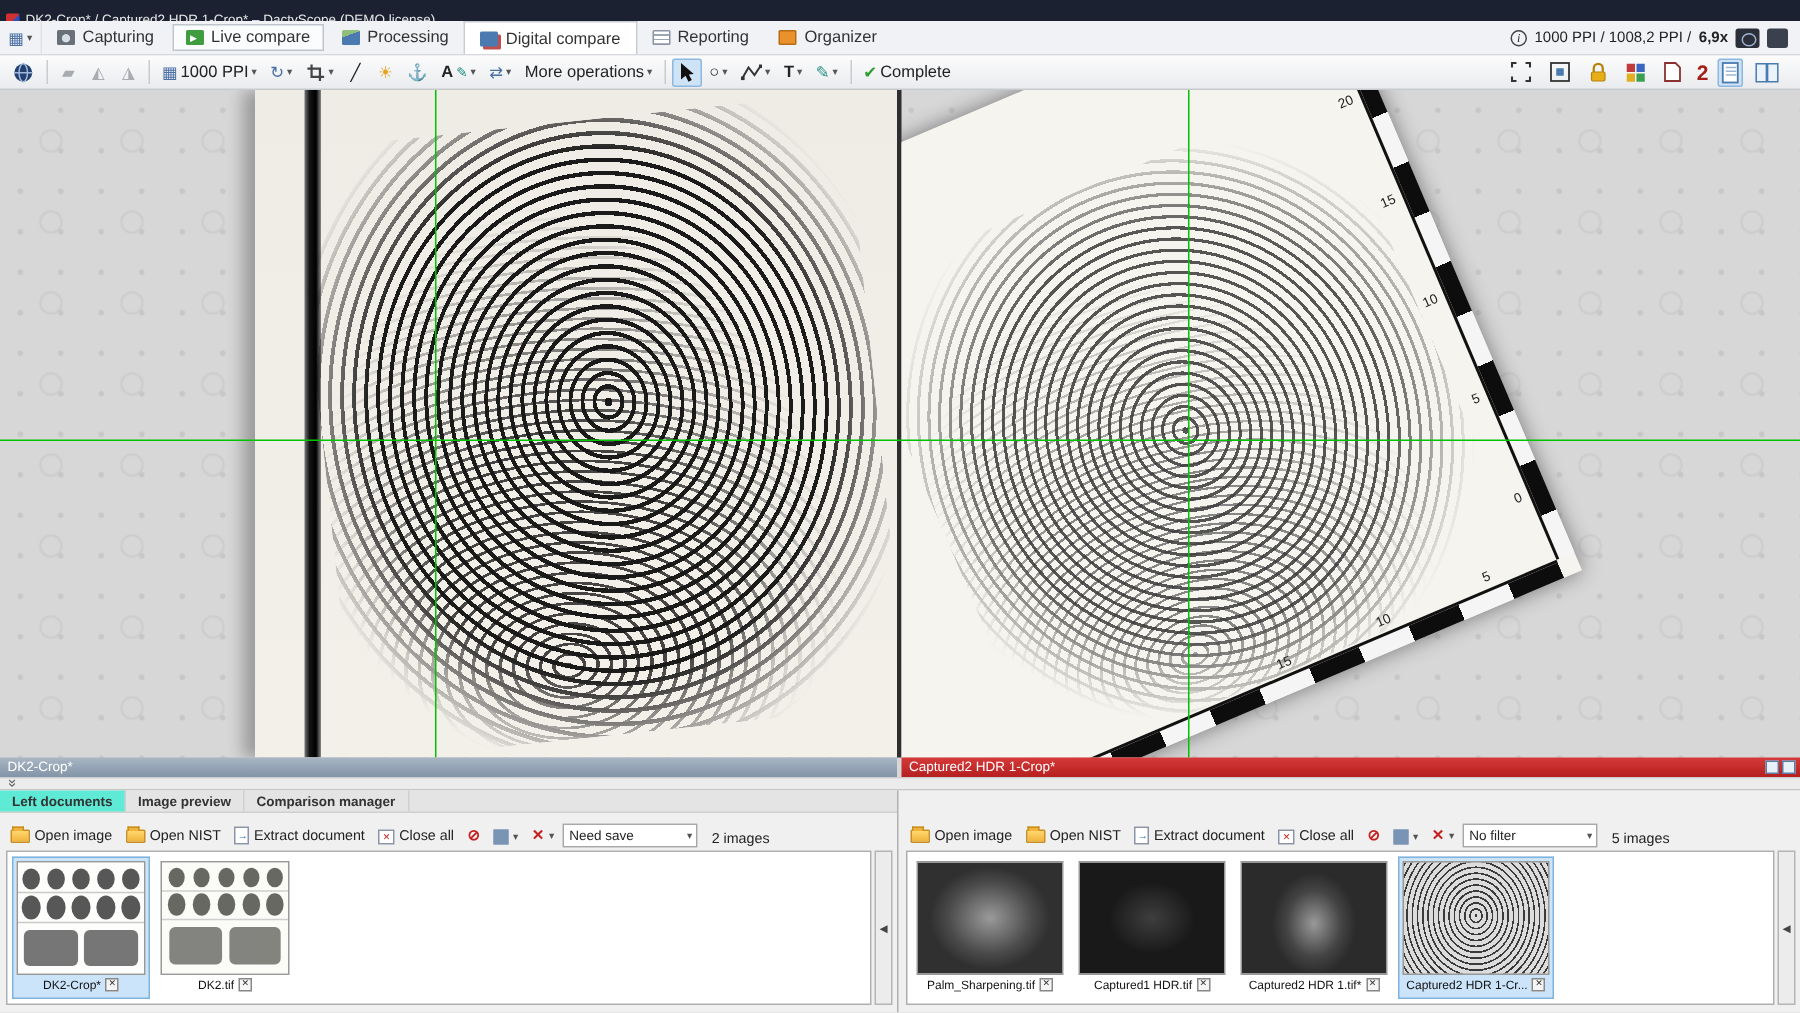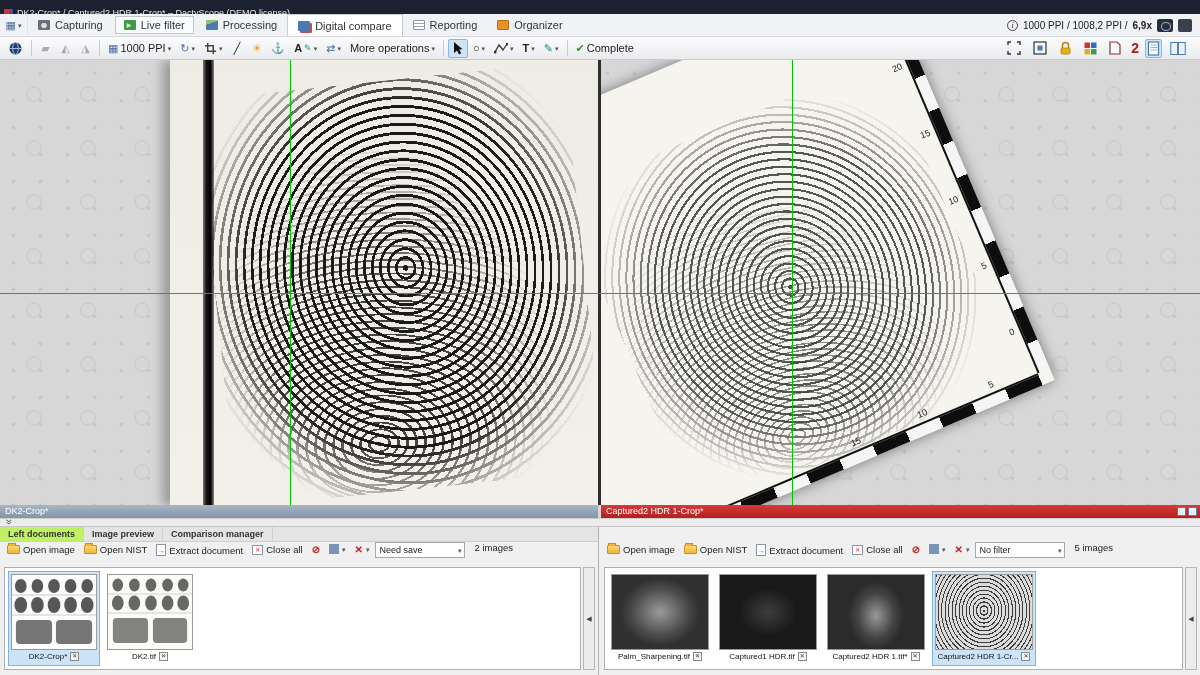--- a/index.html
+++ b/index.html
@@ -96,22 +96,22 @@
   .splitter{position:absolute;top:518px;left:0;right:0;height:9px;background:#ececec;border-top:1px solid #cfcfcf;border-bottom:1px solid #c6c6c6;}
   .collapse{position:absolute;left:6px;top:-2px;font-size:10px;color:#555;transform:rotate(-90deg);line-height:1;}
 
   
   .bottom{position:absolute;top:527px;left:0;right:0;bottom:0;background:#f0f0f0;}
   .bhalf{position:absolute;top:0;bottom:0;}
   .bl{left:0;width:599px;border-right:1px solid #b0b0b0;}
   .br{left:600px;right:0;}
   .ptabs{position:absolute;top:0;left:0;right:0;height:15px;display:flex;font-size:9px;color:#333;background:#e4e4e4;border-bottom:1px solid #cfcfcf;}
   .ptab{padding:0 8px;border-right:1px solid #cfcfcf;display:flex;align-items:center;cursor:pointer;font-weight:bold;}
-  .ptab.active{background:#bef264;font-weight:bold;}
-  .ptoolbar{position:absolute;top:15px;left:0;right:0;height:23px;display:flex;align-items:flex-start;gap:3px;padding:0 4px;font-size:9.5px;color:#222;}
+  .ptab.active{background:#5eead4;font-weight:bold;}
+  .ptoolbar{position:absolute;top:15px;left:0;right:0;height:23px;display:flex;align-items:flex-end;gap:3px;padding:0 4px;font-size:9.5px;color:#222;}
   .pbtn{display:flex;align-items:center;gap:3px;padding:2px 3px;cursor:pointer;white-space:nowrap;}
   .folder{width:13px;height:9px;background:linear-gradient(#ffd76e,#f0b43c);border:1px solid #c89020;border-radius:1px;position:relative;flex:0 0 auto;}
   .folder::before{content:"";position:absolute;top:-3px;left:0;width:6px;height:2px;background:#f0b43c;border:1px solid #c89020;border-bottom:none;}
   .doc-ic{width:10px;height:12px;background:#fff;border:1px solid #8a94a5;position:relative;flex:0 0 auto;}
   .doc-ic::after{content:"→";position:absolute;font-size:7px;color:#2f6fb5;left:1px;top:2px;}
   .closewin-ic{width:11px;height:10px;background:#fff;border:1px solid #8a94a5;font-size:6px;color:#c42020;display:flex;align-items:center;justify-content:center;flex:0 0 auto;}
   .redx{color:#c42020;font-weight:bold;font-size:10px;}
   .grid-ic{width:10px;height:10px;background:
      linear-gradient(#fff,#fff) padding-box,#7a94b5;border:1px solid #7a94b5;
      background-image:linear-gradient(#7a94b5 1px,transparent 1px),linear-gradient(90deg,#7a94b5 1px,transparent 1px);
@@ -145,21 +145,21 @@
   <div class="menu-btn">
     <span>▦</span>
     <span class="caret">▾</span>
   </div>
   <div class="rtab">
     <span class="ticon ti-capturing"></span>
     <span>Capturing</span>
   </div>
   <div class="rtab live">
     <span class="ticon ti-live"></span>
-    <span>Live filter</span>
+    <span>Live compare</span>
   </div>
   <div class="rtab">
     <span class="ticon ti-processing"></span>
     <span>Processing</span>
   </div>
   <div class="rtab active">
     <span class="ticon ti-digital"></span>
     <span>Digital compare</span>
   </div>
   <div class="rtab">

